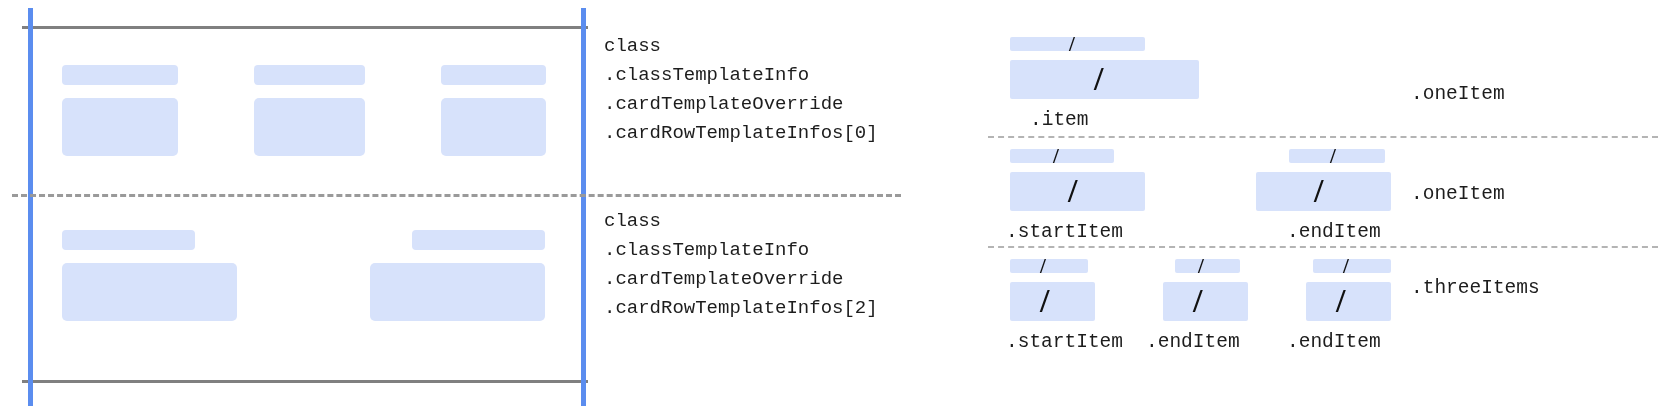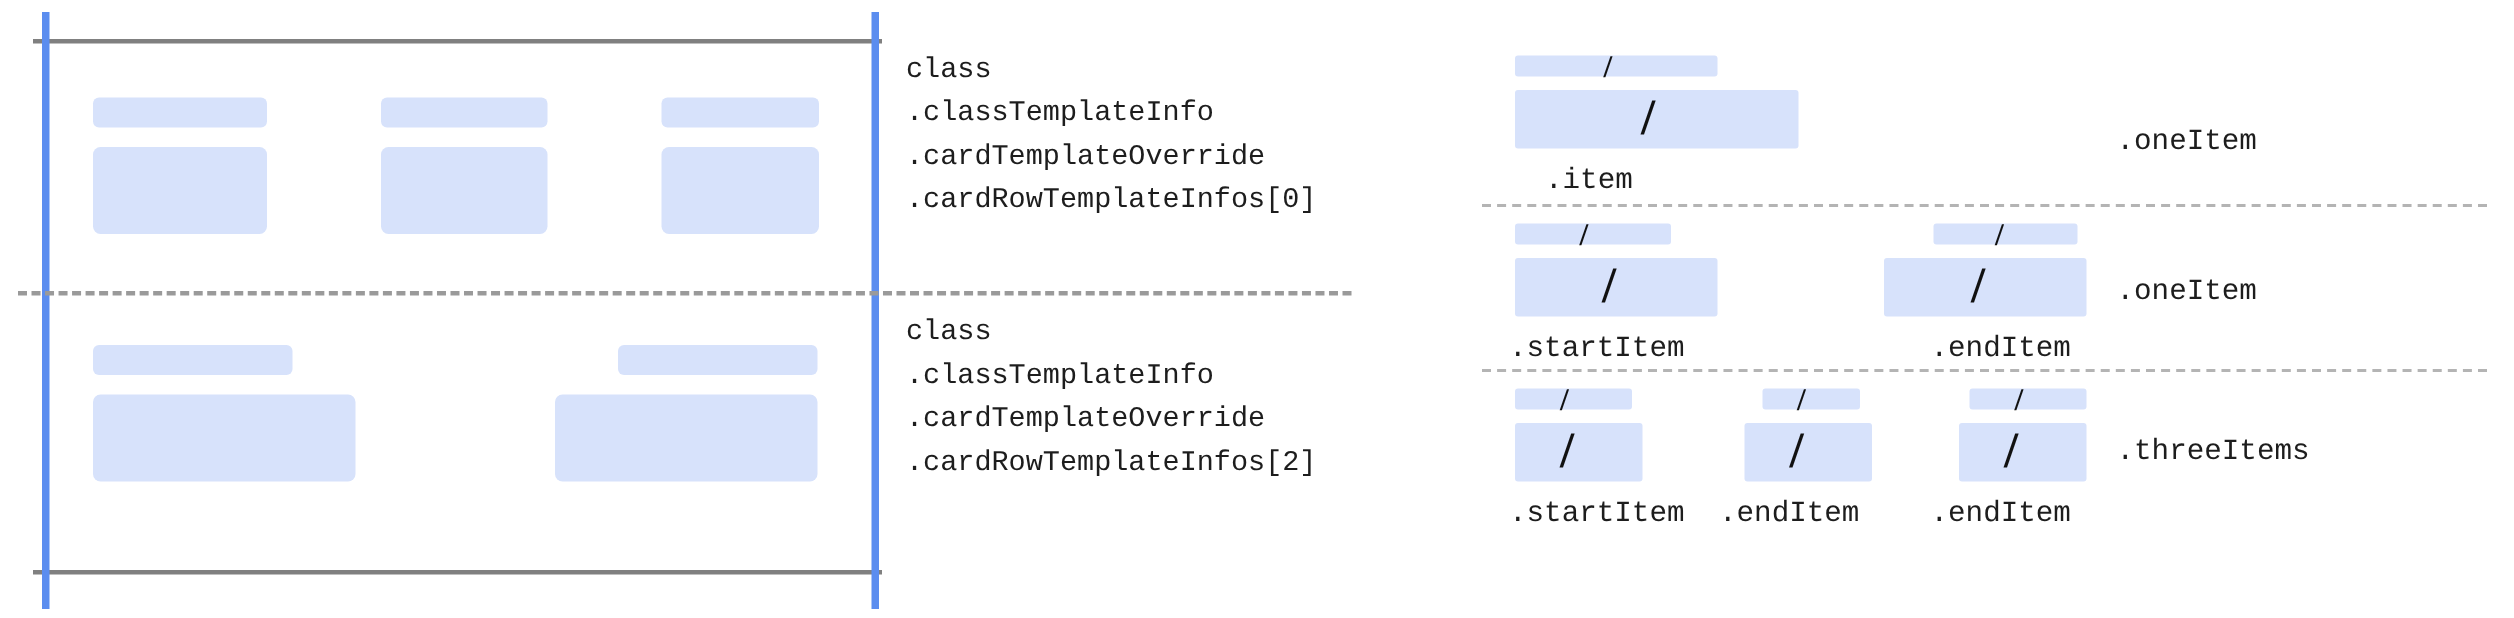--- a/index.html
+++ b/index.html
@@ -192,17 +192,17 @@
       <div class="mono-label" style="left:1146px; top:330px;">.endItem</div>
 
       <div class="rbox" style="left:1313px; top:259px; width:78px; height:14px;"></div>
       <div class="slash" style="left:1343px; top:256px; font-size:21px;">/</div>
 
       <div class="rbox" style="left:1306px; top:282px; width:85px; height:39px;"></div>
       <div class="slash" style="left:1336px; top:284px; font-size:34px;">/</div>
 
       <div class="mono-label" style="left:1287px; top:330px;">.endItem</div>
 
-      <div class="mono-label" style="left:1411px; top:289px;">.threeItems</div>
+      <div class="mono-label" style="left:1411px; top:276px;">.threeItems</div>
     </div>
   </div>
 
 </div>
 
 </body></html>

